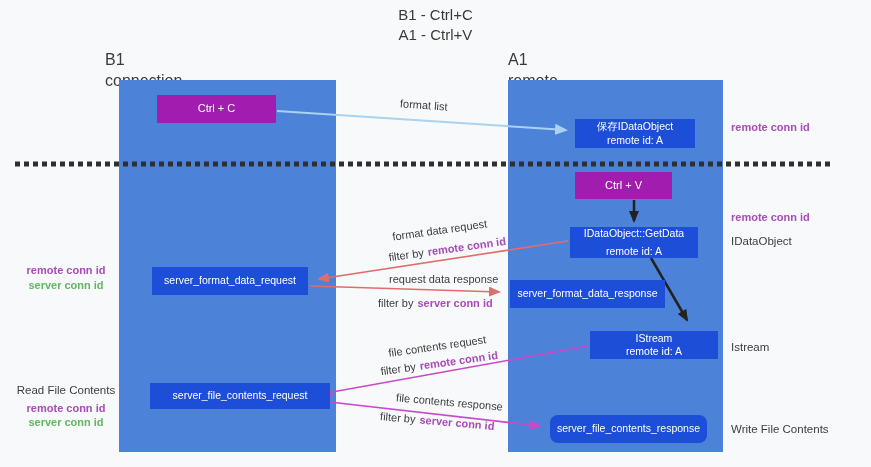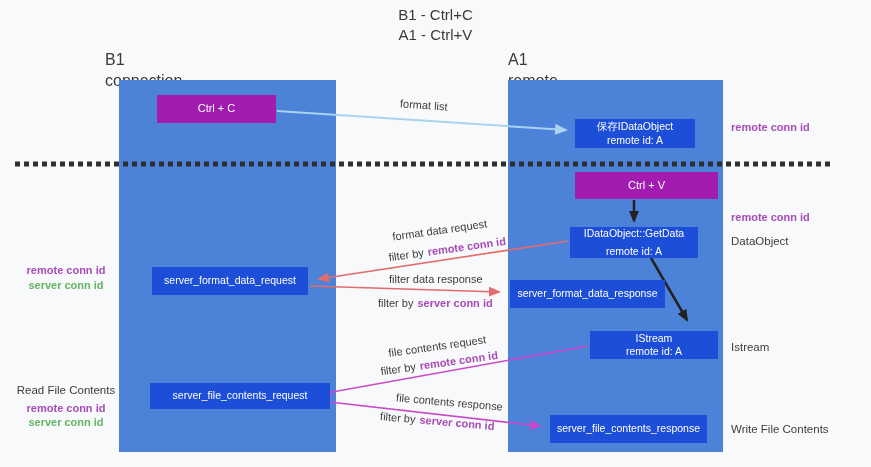--- a/index.html
+++ b/index.html
@@ -90,21 +90,21 @@
 
   <div class="node green" style="left:157px;top:95px;width:119px;height:28px;">
     <span>Ctrl + C</span>
   </div>
 
   <div class="node orange" style="left:575px;top:119px;width:120px;height:29px;">
     <span>保存IDataObject</span>
     <span>remote id: A</span>
   </div>
 
-  <div class="node green" style="left:575px;top:172px;width:143px;height:27px;">
+  <div class="node green" style="left:575px;top:172px;width:97px;height:27px;">
     <span>Ctrl + V</span>
   </div>
 
   <div class="node orange" style="left:570px;top:227px;width:128px;height:31px;justify-content:space-between;">
     <span>IDataObject::GetData</span>
     <span>remote id: A</span>
   </div>
 
   <div class="node orange" style="left:152px;top:267px;width:156px;height:28px;">
     <span>server_format_data_request</span>
@@ -116,37 +116,37 @@
 
   <div class="node orange" style="left:590px;top:331px;width:128px;height:28px;">
     <span>IStream</span>
     <span>remote id: A</span>
   </div>
 
   <div class="node orange" style="left:150px;top:383px;width:180px;height:26px;">
     <span>server_file_contents_request</span>
   </div>
 
-  <div class="node orange" style="left:550px;top:415px;width:157px;height:28px;">
+  <div class="node orange" style="left:550px;top:415px;width:157px;height:28px;border-radius:8px;">
     <span>server_file_contents_response</span>
   </div>
 
   <div class="edge-label tilt-dn2" style="left:400px;top:99px;">
     <span>format list</span>
   </div>
 
   <div class="edge-label tilt-up" style="left:392px;top:224px;">
     <span>format data request</span>
   </div>
   <div class="edge-label tilt-up" style="left:388px;top:243px;">
     <span>filter by</span><span class="key">remote conn id</span>
   </div>
 
   <div class="edge-label" style="left:389px;top:273px;">
-    <span>filter data response</span>
+    <span>request data response</span>
   </div>
   <div class="edge-label" style="left:378px;top:297px;">
     <span>filter by</span><span class="key">server conn id</span>
   </div>
 
   <div class="edge-label tilt-up" style="left:388px;top:340px;">
     <span>file contents request</span>
   </div>
   <div class="edge-label tilt-up" style="left:380px;top:357px;">
     <span>filter by</span><span class="key">remote conn id</span>
@@ -154,21 +154,21 @@
 
   <div class="edge-label tilt-dn" style="left:396px;top:396px;">
     <span>file contents response</span>
   </div>
   <div class="edge-label tilt-dn" style="left:380px;top:415px;">
     <span>filter by</span><span class="key">server conn id</span>
   </div>
 
   <div class="ann purple" style="left:731px;top:121px;">remote conn id</div>
   <div class="ann purple" style="left:731px;top:211px;">remote conn id</div>
-  <div class="ann plain" style="left:731px;top:235px;">DataObject</div>
+  <div class="ann plain" style="left:731px;top:235px;">IDataObject</div>
   <div class="ann plain" style="left:731px;top:341px;">Istream</div>
   <div class="ann plain" style="left:731px;top:423px;">Write File Contents</div>
 
   <div class="ann purple center" style="left:12px;top:264px;">remote conn id</div>
   <div class="ann green center" style="left:12px;top:279px;">server conn id</div>
   <div class="ann plain center" style="left:12px;top:384px;">Read File Contents</div>
   <div class="ann purple center" style="left:12px;top:402px;">remote conn id</div>
   <div class="ann green center" style="left:12px;top:416px;">server conn id</div>
 
 </div>

